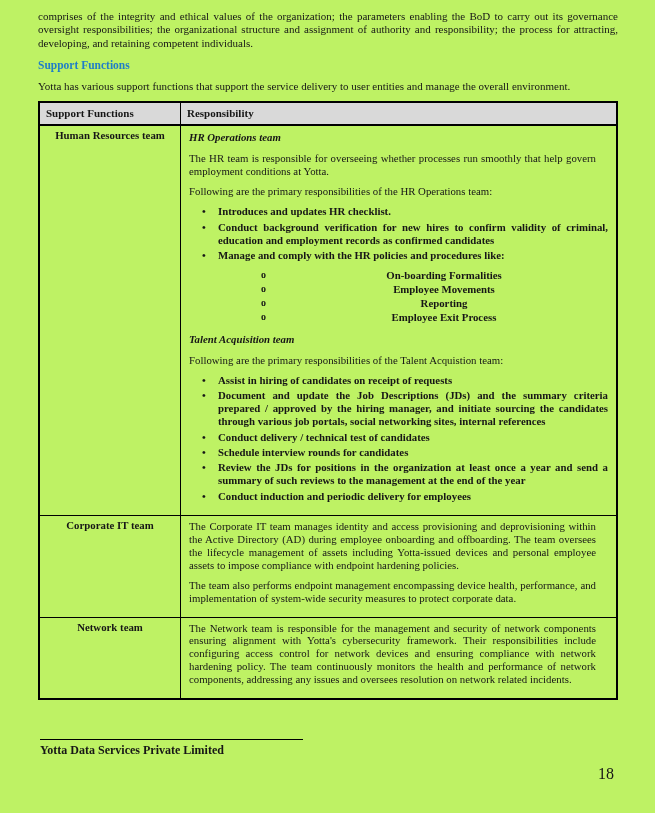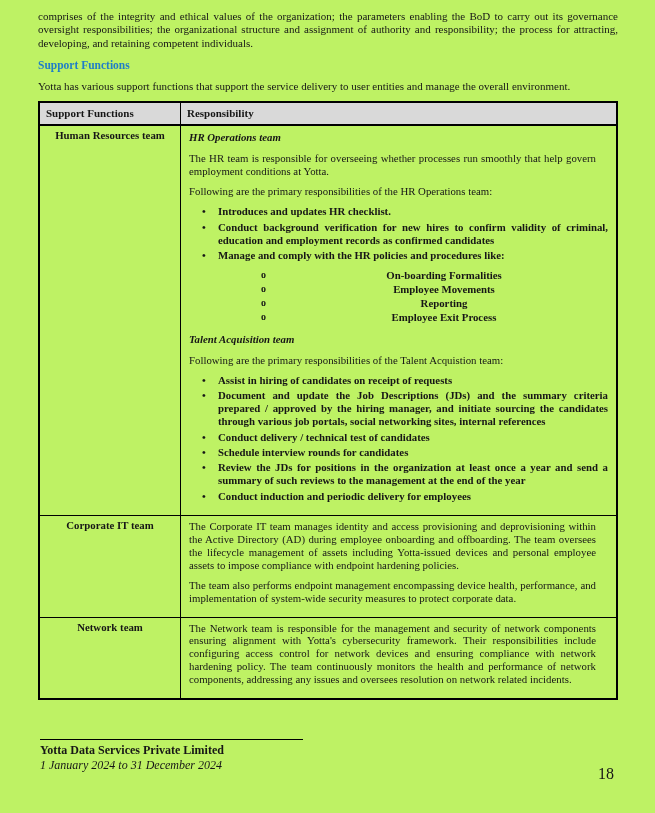--- a/index.html
+++ b/index.html
@@ -173,16 +173,15 @@
             <p>The Network team is responsible for the management and security of network components ensuring alignment with Yotta's cybersecurity framework. Their responsibilities include configuring access control for network devices and ensuring compliance with network hardening policy. The team continuously monitors the health and performance of network components, addressing any issues and oversees resolution on network related incidents.</p>
           </td>
         </tr>
       </tbody>
     </table>
 
   </div>
 
   <div class="footer">
     <div class="footer-company">Yotta Data Services Private Limited</div>
-    <div class="footer-period">1 January 2024 to 31 December 2024</div>
   </div>
   <div class="page-number">18</div>
 </div>
 
 </body></html>

